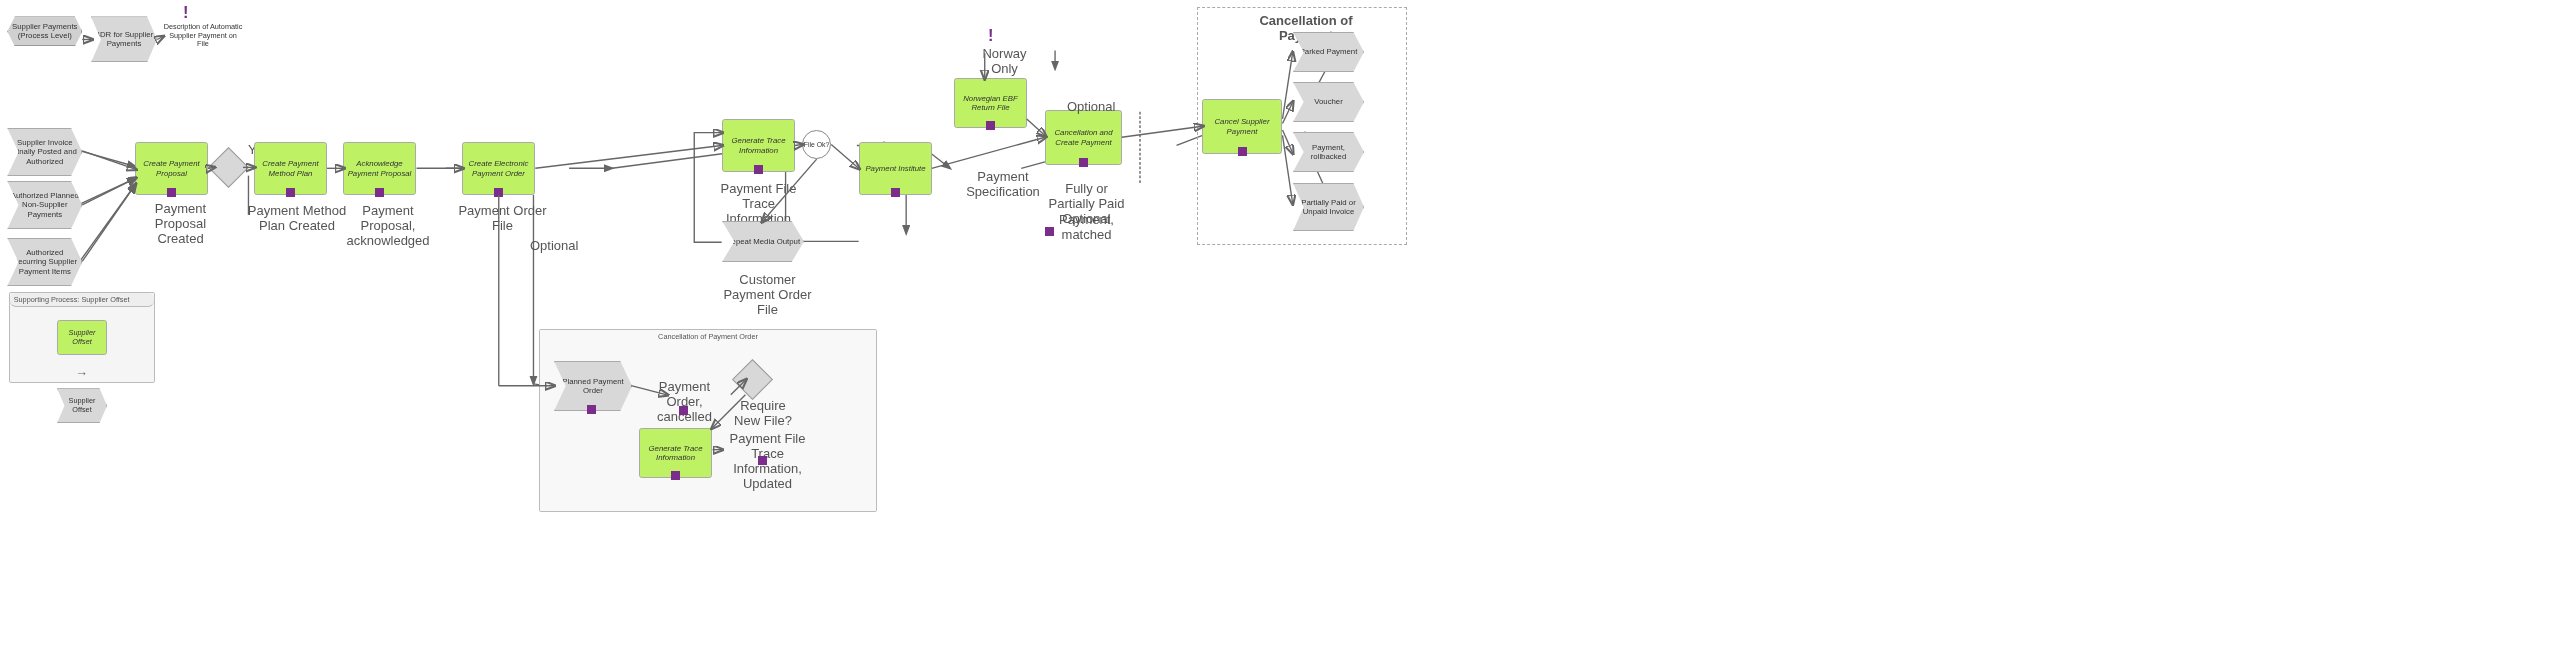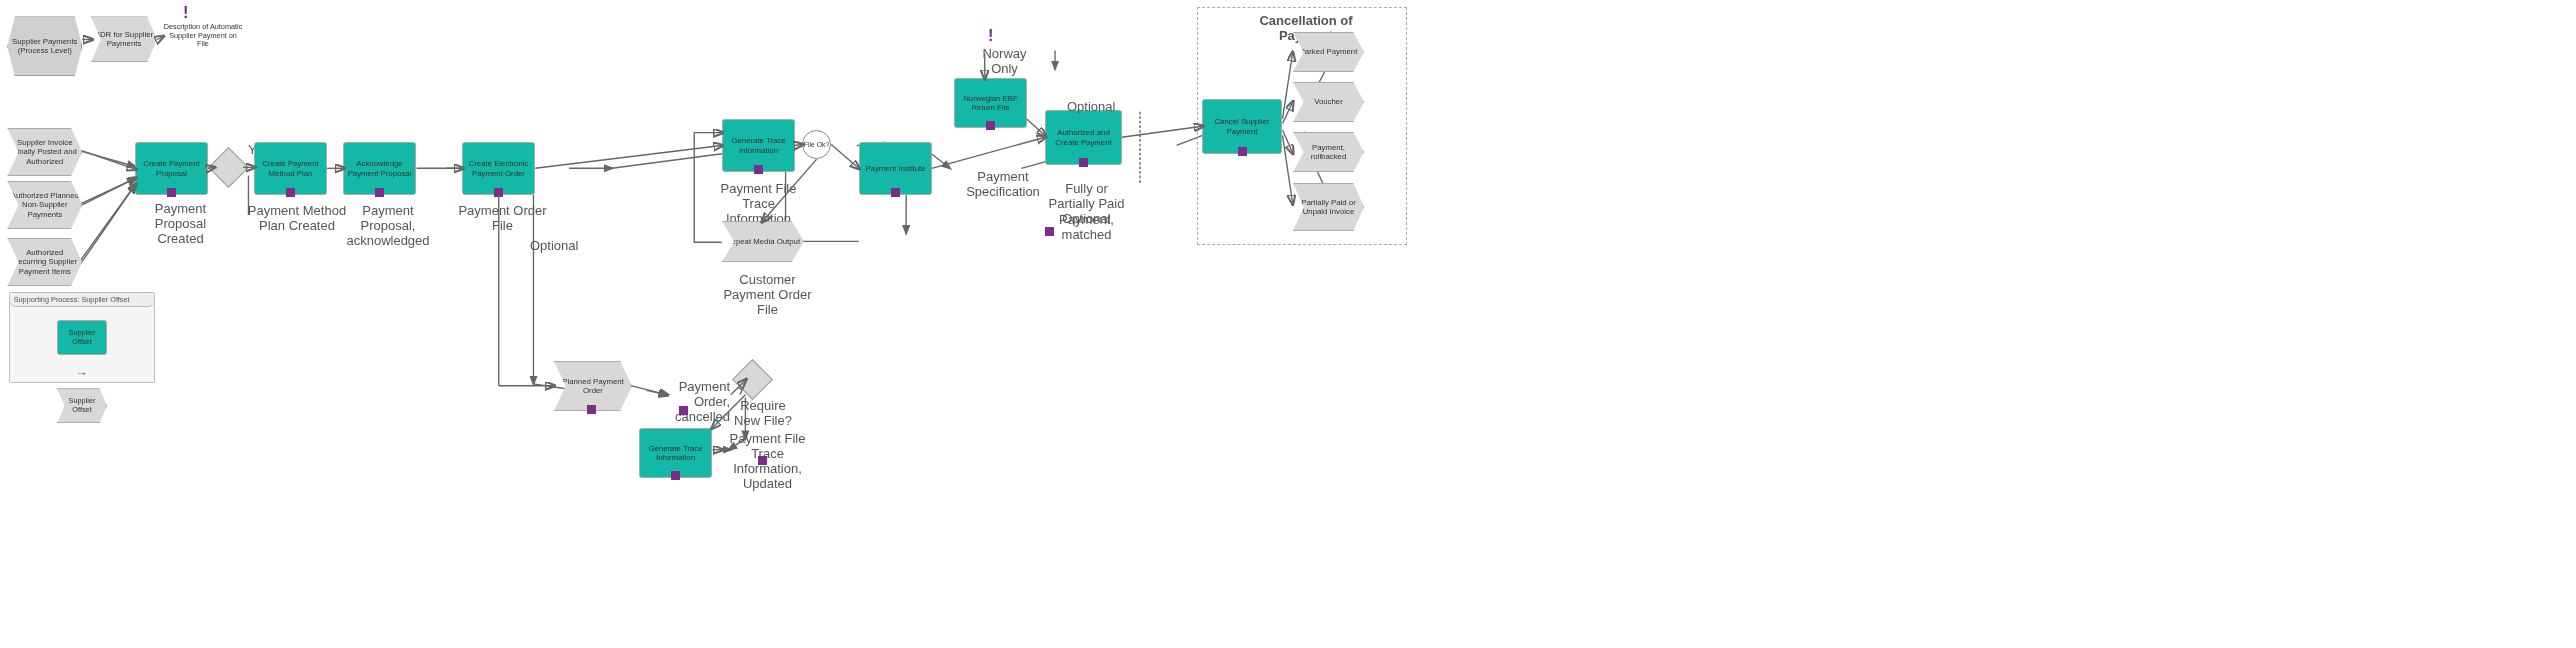--- a/index.html
+++ b/index.html
@@ -25,23 +25,24 @@
       display: flex;
       align-items: center;
       justify-content: center;
       text-align: center;
       font-size: 7.8px;
       line-height: 1.2;
       color: #333;
     }
     
     .process-box {
-      background: #14b8a6;
+      background: #bef264;
       border: 0.9px solid #aaa;
       border-radius: 2.7px;
+      font-style: italic;
     }
     
     .hex {
       background: #d0d0d0;
       border: 0.9px solid #999;
       clip-path: polygon(10% 0%, 90% 0%, 100% 50%, 90% 100%, 10% 100%, 0% 50%);
     }
     
     .chevron {
       background: #d8d8d8;
@@ -187,21 +188,21 @@
     <line x1="816" y1="480" x2="798" y2="492" marker-end="url(#arrow)"></line>
 
     <line x1="798" y1="492" x2="800" y2="492" marker-end="url(#arrow)"></line>
 
     <line x1="1155" y1="55" x2="1155" y2="75" stroke="#7b2d8b" marker-end="url(#arrow)"></line>
 
     <line x1="1248" y1="122" x2="1248" y2="200" stroke="#aaa" stroke-dasharray="3,2"></line>
 
   </svg>
 
-  <div class="shape hex" style="left:7.3px;top:16.4px;width:75px;height:60px;">
+  <div class="shape hex" style="left:7.3px;top:16.4px;width:75px;height:30px;">
     <span>Supplier Payments (Process Level)</span>
   </div>
 
   <div class="shape chevron" style="left:91px;top:16.4px;width:66px;height:46px;">
     <span>BDR for Supplier Payments</span>
   </div>
 
   <div class="exclamation" style="left:183px;top:2.7px;">!</div>
 
   <div class="shape" style="left:163px;top:11px;width:80px;height:50px;font-size:7.3px;text-align:center;display:flex;align-items:center;justify-content:center;">
@@ -308,21 +309,21 @@
     <span>Norwegian EBF Return File</span>
   </div>
 
   <div class="marker" style="left:986px;top:121px;"></div>
 
   <div class="label-text" style="left:954px;top:169px;width:82px;margin-left:8px;">
     <span>Payment Specification</span>
   </div>
 
   <div class="shape process-box" style="left:1045px;top:110px;width:77px;height:55px;">
-    <span>Authorized and Create Payment</span>
+    <span>Cancellation and Create Payment</span>
   </div>
 
   <div class="marker" style="left:1079px;top:158px;"></div>
 
   <div class="label-text" style="left:1067px;top:99px;">Optional</div>
 
   <div class="label-text" style="left:1041px;top:181px;width:91px;">
     <span>Fully or Partially Paid Optional</span>
   </div>
 
@@ -352,28 +353,33 @@
   </div>
 
   <div class="shape chevron" style="left:1293px;top:132px;width:71px;height:40px;">
     <span>Payment, rollbacked</span>
   </div>
 
   <div class="shape chevron" style="left:1293px;top:183px;width:71px;height:48px;">
     <span>Partially Paid or Unpaid Invoice</span>
   </div>
 
+  <div class="cancel-box" style="left:539px;top:329px;width:338px;height:183px;">
+    <div class="cancel-title">
+      <span>Cancellation of Payment Order</span>
+    </div>
+  </div>
 
   <div class="shape chevron" style="left:554px;top:361px;width:78px;height:50px;">
     <span>Planned Payment Order</span>
   </div>
 
   <div class="marker" style="left:587px;top:405px;"></div>
 
-  <div class="label-text" style="left:639px;top:379px;width:91px;text-align:right;">
+  <div class="label-text" style="left:639px;top:379px;width:91px;">
     <span>Payment Order, cancelled</span>
   </div>
 
   <div class="marker" style="left:679px;top:406px;"></div>
 
   <div class="shape" style="left:738px;top:365px;width:29px;height:29px;background:#d8d8d8;border:1.4px solid #999;transform:rotate(45deg);">
   </div>
   <div class="label-text" style="left:731px;top:398px;width:64px;">
     <span>Require New File?</span>
   </div>

